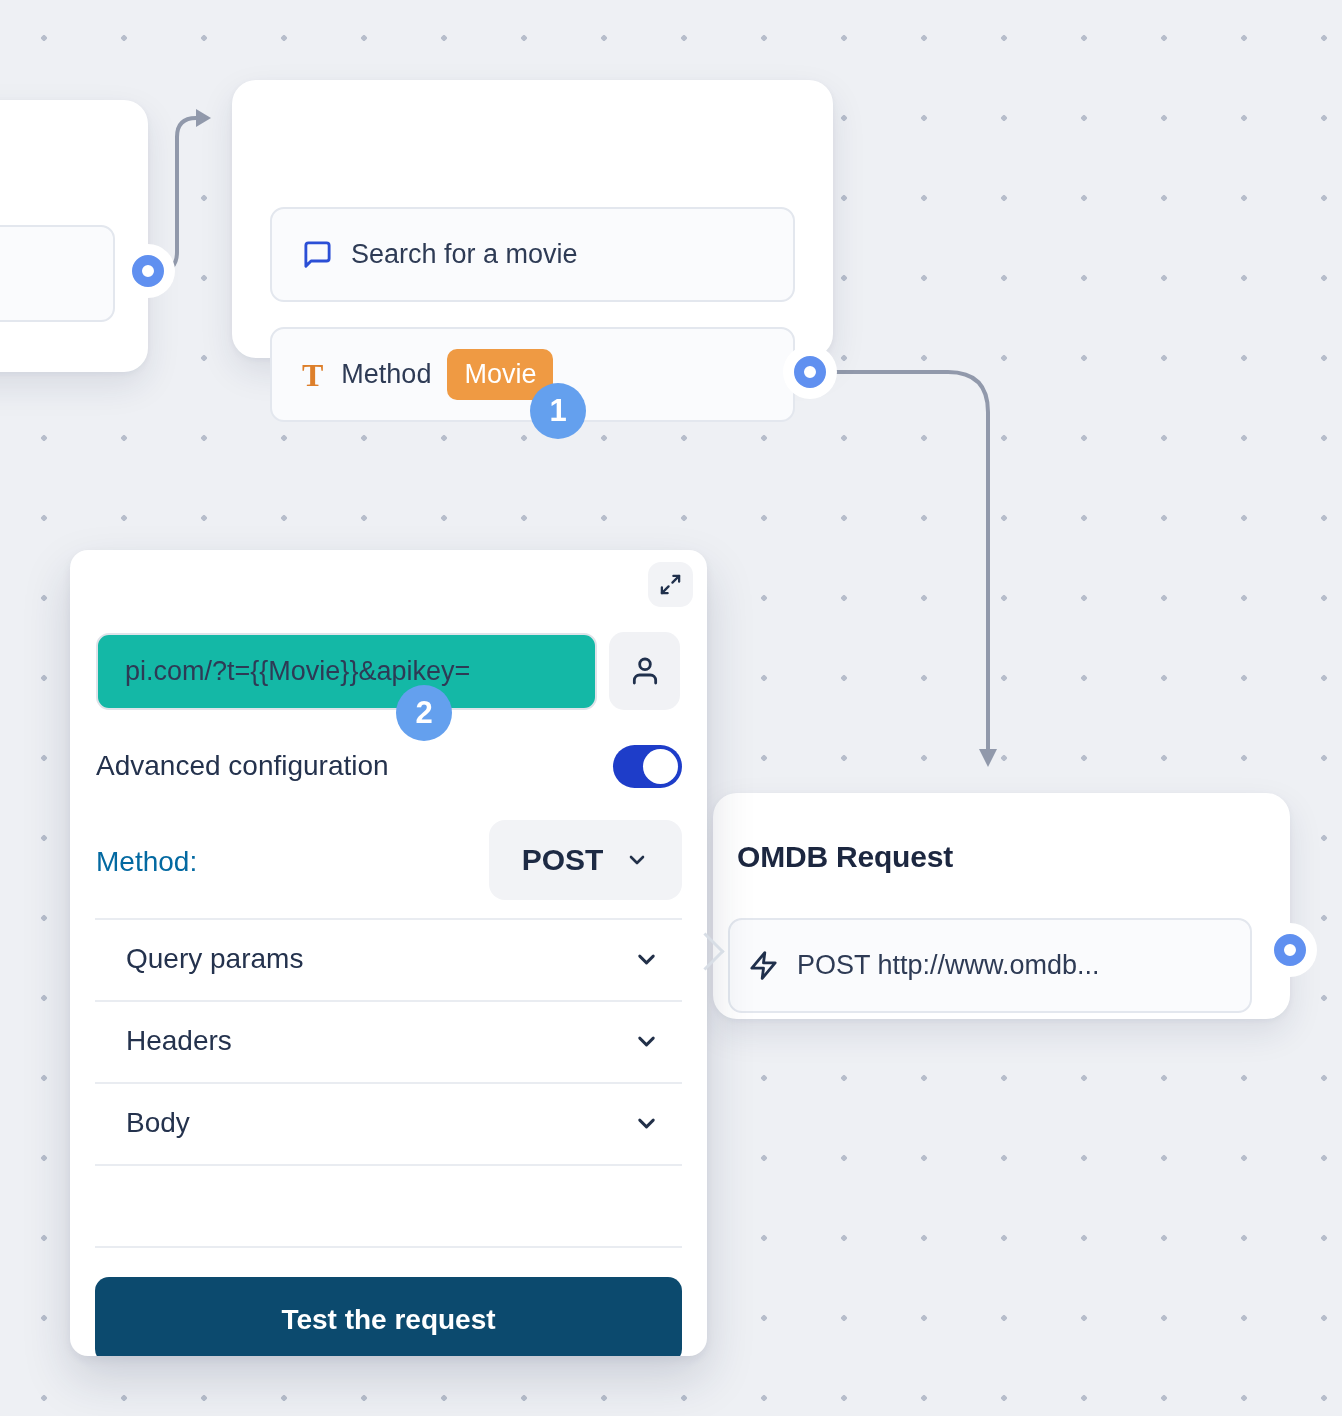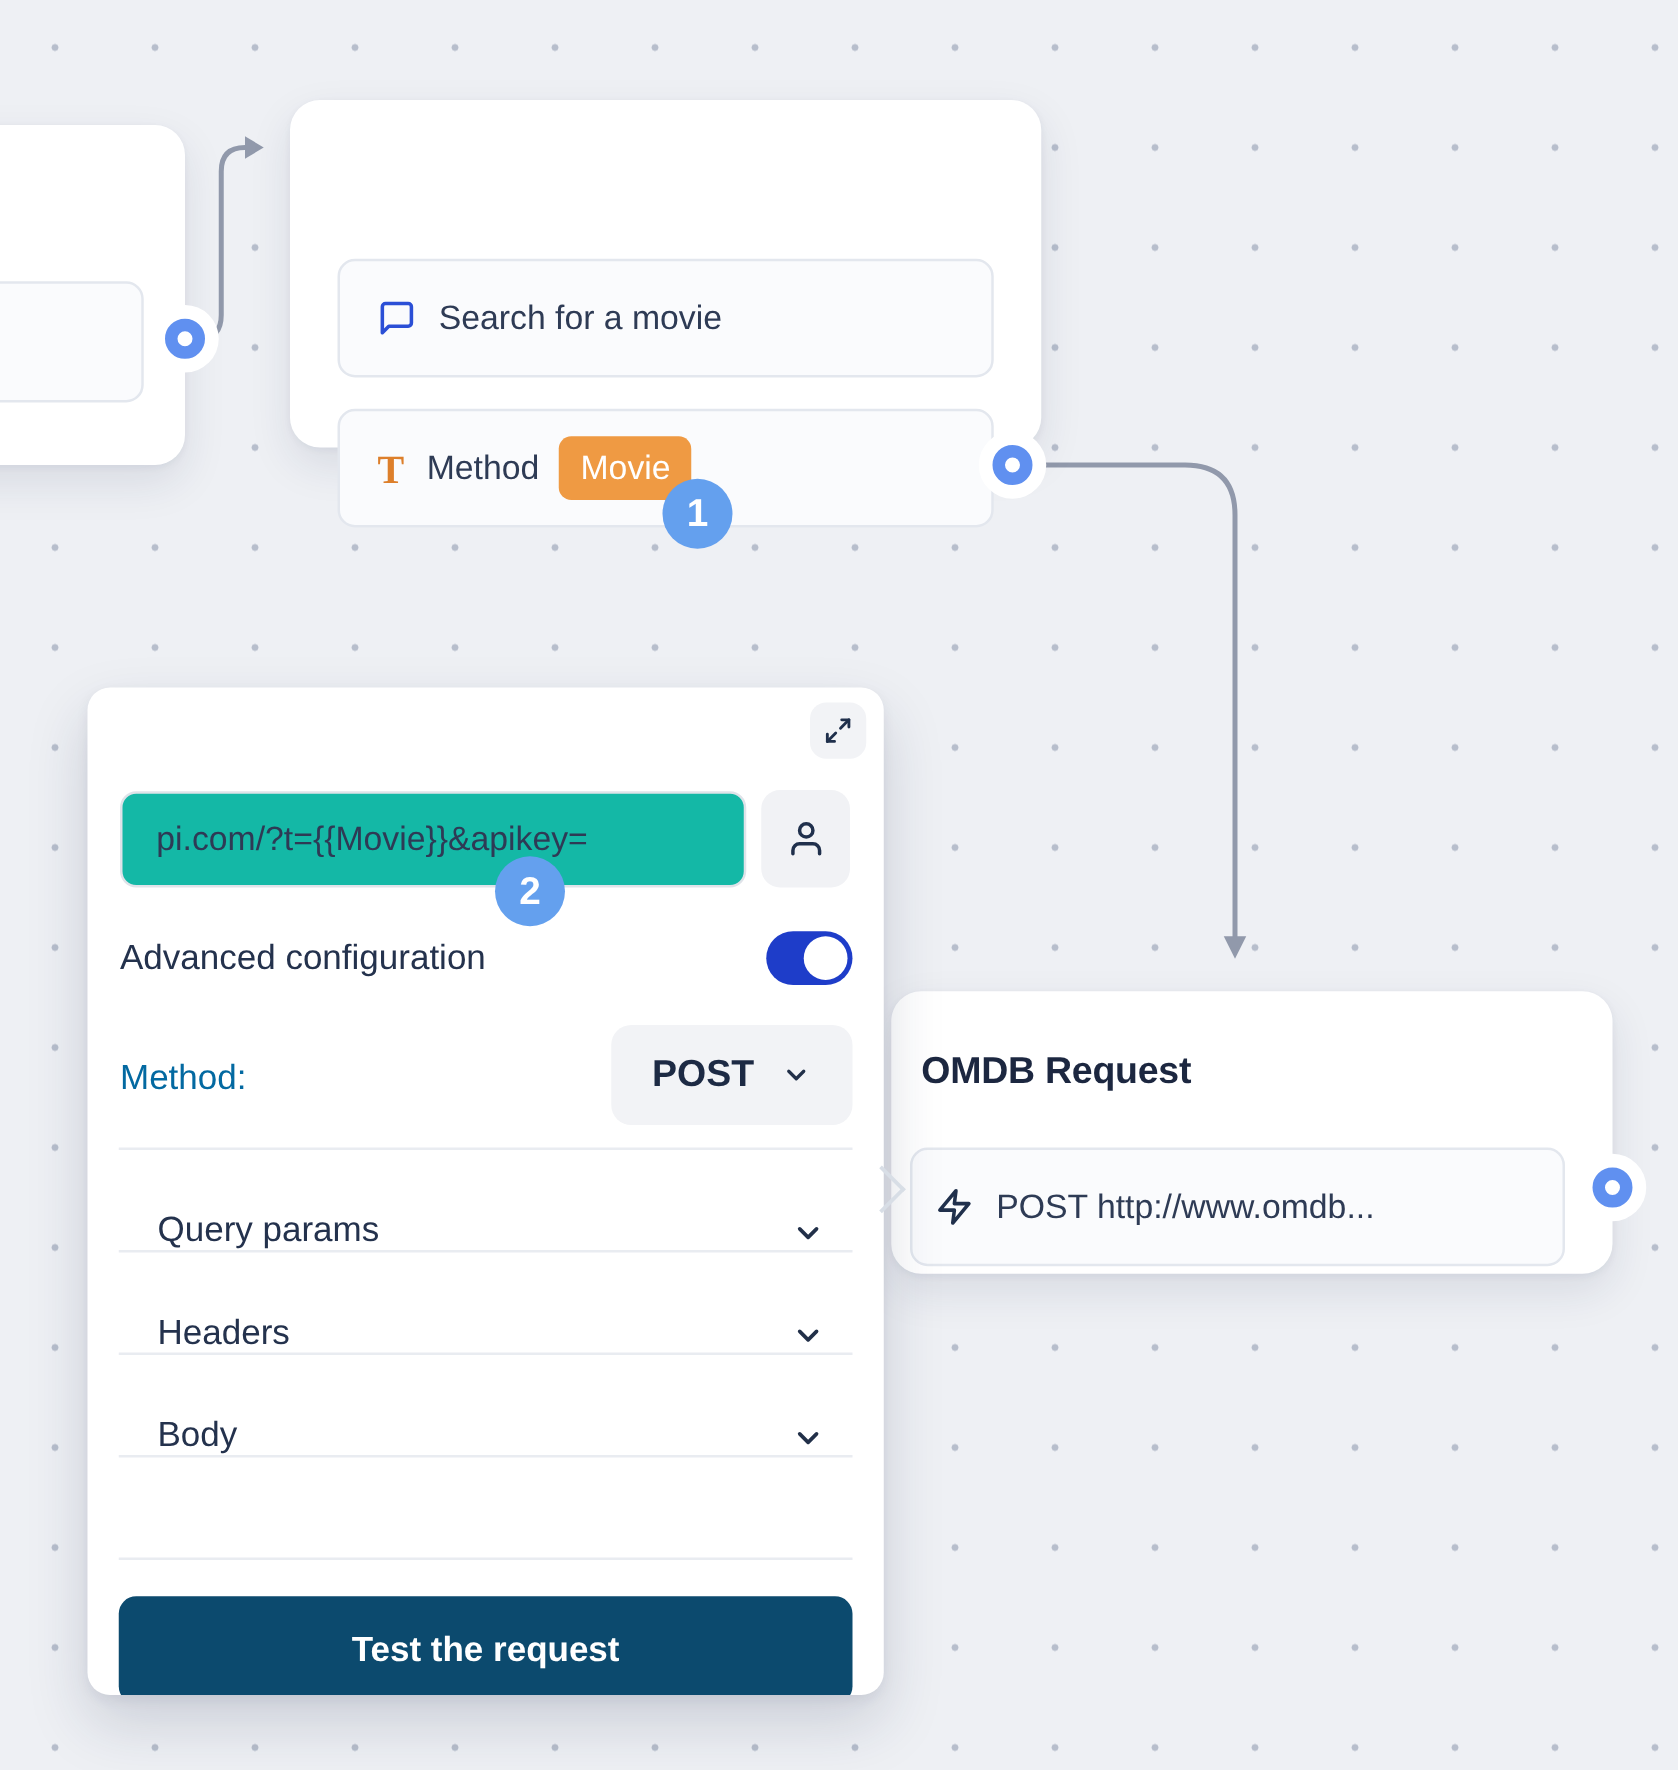--- a/index.html
+++ b/index.html
@@ -99,21 +99,21 @@
   .method-label{position:absolute;left:26px;top:845px;font-size:28px;color:#0369a1;}
   .method-select{
     position:absolute;left:419px;top:270px;width:193px;height:80px;
     background:#f2f3f6;border-radius:16px;
     display:flex;align-items:center;justify-content:center;gap:22px;
     font-size:30px;font-weight:600;color:#1d2a44;
   }
   .divider{position:absolute;left:25px;width:587px;height:2px;background:#e9ecf1;}
   .section-row{
     position:absolute;left:56px;width:534px;height:82px;
-    display:flex;align-items:flex-end;justify-content:space-between;
+    display:flex;align-items:center;justify-content:space-between;
     font-size:28px;color:#24324d;
   }
   .test-btn{
     position:absolute;left:25px;top:727px;width:587px;height:86px;
     background:#0c4a6e;border-radius:14px;border:none;
     display:flex;align-items:center;justify-content:center;
     font-size:28px;font-weight:700;color:#ffffff;
     font-family:"Liberation Sans","DejaVu Sans",sans-serif;
   }
   .chev{color:#223049;display:inline-flex;}

